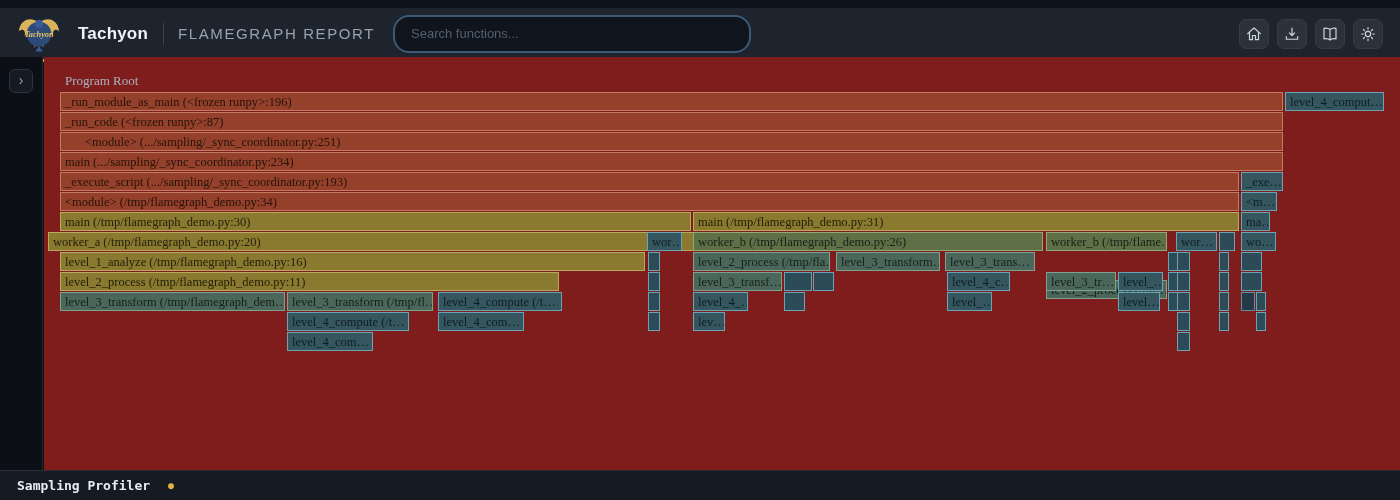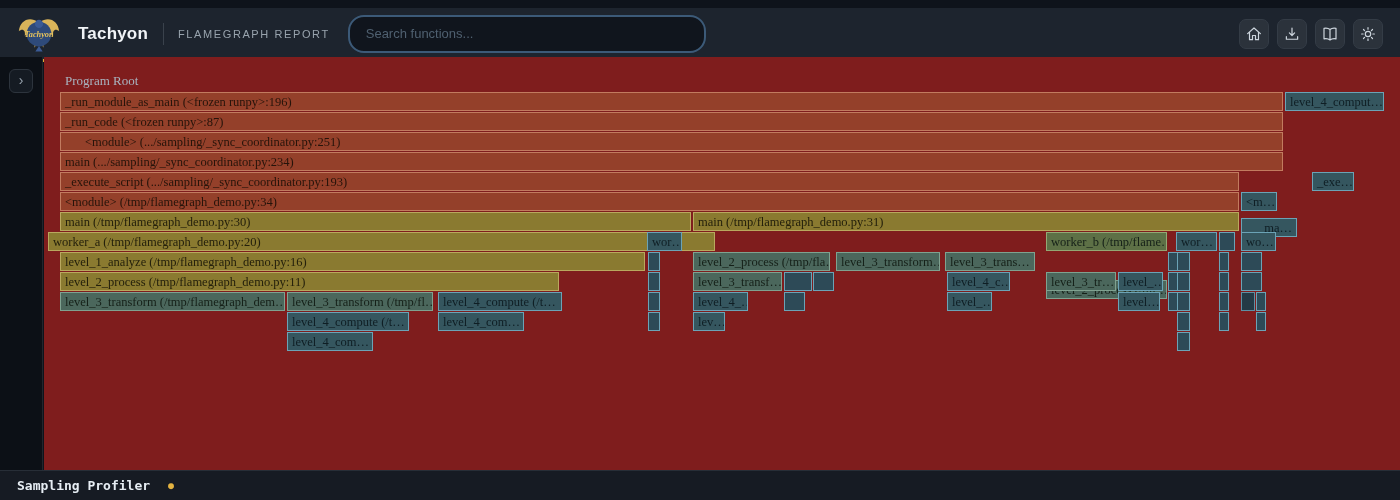--- a/index.html
+++ b/index.html
@@ -5,21 +5,21 @@
   html,body{margin:0;padding:0;background:#0e131b;width:1400px;height:500px;overflow:hidden;
     font-family:"Liberation Sans","DejaVu Sans",sans-serif;}
   *{box-sizing:border-box;}
 
   
   .header{position:absolute;left:0;top:0;width:1400px;height:54px;background:#1d242e;
     border-bottom:3px solid #e2aa33;display:flex;align-items:center;margin-top:8px;}
   .logo{margin-left:17px;width:44px;height:44px;flex:0 0 auto;}
   .app-title{margin-left:17px;color:#f0f3f6;font-size:17px;font-weight:bold;letter-spacing:.2px;}
   .hdr-sep{width:1px;height:22px;background:#3a424c;margin:0 14px 0 15px;}
-  .report-label{color:#98a3ad;font-size:11px;letter-spacing:1.6px;font-weight:500;}
+  .report-label{color:#98a3ad;font-size:15px;letter-spacing:1.6px;font-weight:500;}
   .search{margin-left:18px;width:358px;height:32px;border-radius:16px;border:2px solid #3c5a78;
     background:#10151d;color:#c6d0da;font-size:13px;padding:17px 16px;outline:none;
     font-family:"Liberation Sans","DejaVu Sans",sans-serif;}
   .search::placeholder{color:#4f6070;}
   .hdr-right{margin-left:auto;display:flex;gap:8px;padding-right:17px;}
   .icon-btn{width:30px;height:30px;border-radius:7px;background:#2b323b;border:1px solid #343c46;
     display:flex;align-items:center;justify-content:center;cursor:pointer;}
   .icon-btn svg{stroke:#cdd5dd;fill:none;stroke-width:1.6;stroke-linecap:round;stroke-linejoin:round;}
 
   
@@ -100,28 +100,29 @@
 
 <div class="main">
   <div id="flame">
     <div class="root-label">Program Root</div>
   <div class="frame c-red" title="_run_module_as_main (&lt;frozen runpy&gt;:196)" style="left: 16px; top: 35px; width: 1223px;">_run_module_as_main (&lt;frozen runpy&gt;:196)</div>
       <div class="frame c-teal" title="level_4_comput…" style="left: 1241px; top: 35px; width: 99px;">level_4_comput…</div>
       <div class="frame c-red" title="_run_code (&lt;frozen runpy&gt;:87)" style="left: 16px; top: 55px; width: 1223px;">_run_code (&lt;frozen runpy&gt;:87)</div>
       <div class="frame c-red" title="&lt;module&gt; (.../sampling/_sync_coordinator.py:251)" style="left: 16px; top: 75px; width: 1223px; padding-left: 24px;">&lt;module&gt; (.../sampling/_sync_coordinator.py:251)</div>
       <div class="frame c-red" title="main (.../sampling/_sync_coordinator.py:234)" style="left: 16px; top: 95px; width: 1223px;">main (.../sampling/_sync_coordinator.py:234)</div>
       <div class="frame c-red" title="_execute_script (.../sampling/_sync_coordinator.py:193)" style="left: 16px; top: 115px; width: 1179px;">_execute_script (.../sampling/_sync_coordinator.py:193)</div>
-      <div class="frame c-teal" title="_exe…" style="left: 1268px; top: 115px; width: 42px;">_exe…</div>
+      <div class="frame c-teal" title="_exe…" style="left: 1197px; top: 115px; width: 42px;">_exe…</div>
       <div class="frame c-red" title="&lt;module&gt; (/tmp/flamegraph_demo.py:34)" style="left: 16px; top: 135px; width: 1179px;">&lt;module&gt; (/tmp/flamegraph_demo.py:34)</div>
       <div class="frame c-teal" title="&lt;m…" style="left: 1197px; top: 135px; width: 36px;">&lt;m…</div>
       <div class="frame c-olive" title="main (/tmp/flamegraph_demo.py:30)" style="left: 16px; top: 155px; width: 631px;">main (/tmp/flamegraph_demo.py:30)</div>
       <div class="frame c-olive" title="main (/tmp/flamegraph_demo.py:31)" style="left: 649px; top: 155px; width: 546px;">main (/tmp/flamegraph_demo.py:31)</div>
-      <div class="frame c-teal" title="ma…" style="left: 1197px; top: 161px; width: 56px; text-align: right;">ma…</div>
+      <div class="frame c-teal" title="ma…" style="left: 1197px; top: 155px; width: 29px;">ma…</div>
       <div class="frame c-olive" title="worker_a (/tmp/flamegraph_demo.py:20)" style="left: 4px; top: 175px; width: 667px;">worker_a (/tmp/flamegraph_demo.py:20)</div>
       <div class="frame c-teal" title="wor…" style="left: 603px; top: 175px; width: 35px;">wor…</div>
+      <div class="frame c-green" title="worker_b (/tmp/flamegraph_demo.py:26)" style="left: 649px; top: 175px; width: 350px;">worker_b (/tmp/flamegraph_demo.py:26)</div>
       <div class="frame c-green" title="worker_b (/tmp/flame…" style="left: 1002px; top: 175px; width: 121px;">worker_b (/tmp/flame…</div>
       <div class="frame c-teal" title="wor…" style="left: 1132px; top: 175px; width: 41px;">wor…</div>
       <div class="frame c-teal2" title="" style="left: 1175px; top: 175px; width: 16px;"></div>
       <div class="frame c-teal" title="wo…" style="left: 1197px; top: 175px; width: 35px;">wo…</div>
       <div class="frame c-olive" title="level_1_analyze (/tmp/flamegraph_demo.py:16)" style="left: 16px; top: 195px; width: 585px;">level_1_analyze (/tmp/flamegraph_demo.py:16)</div>
       <div class="frame c-teal2" title="" style="left: 604px; top: 195px; width: 12px;"></div>
       <div class="frame c-graygreen" title="level_2_process (/tmp/fla…" style="left: 649px; top: 195px; width: 137px;">level_2_process (/tmp/fla…</div>
       <div class="frame c-graygreen" title="level_3_transform…" style="left: 792px; top: 195px; width: 104px;">level_3_transform…</div>
       <div class="frame c-graygreen" title="level_3_trans…" style="left: 901px; top: 195px; width: 90px;">level_3_trans…</div>
       <div class="frame c-graygreen" title="level_2_process (/tm…" style="left: 1002px; top: 195px; width: 121px; margin-top: 28px;">level_2_process (/tm…</div>

